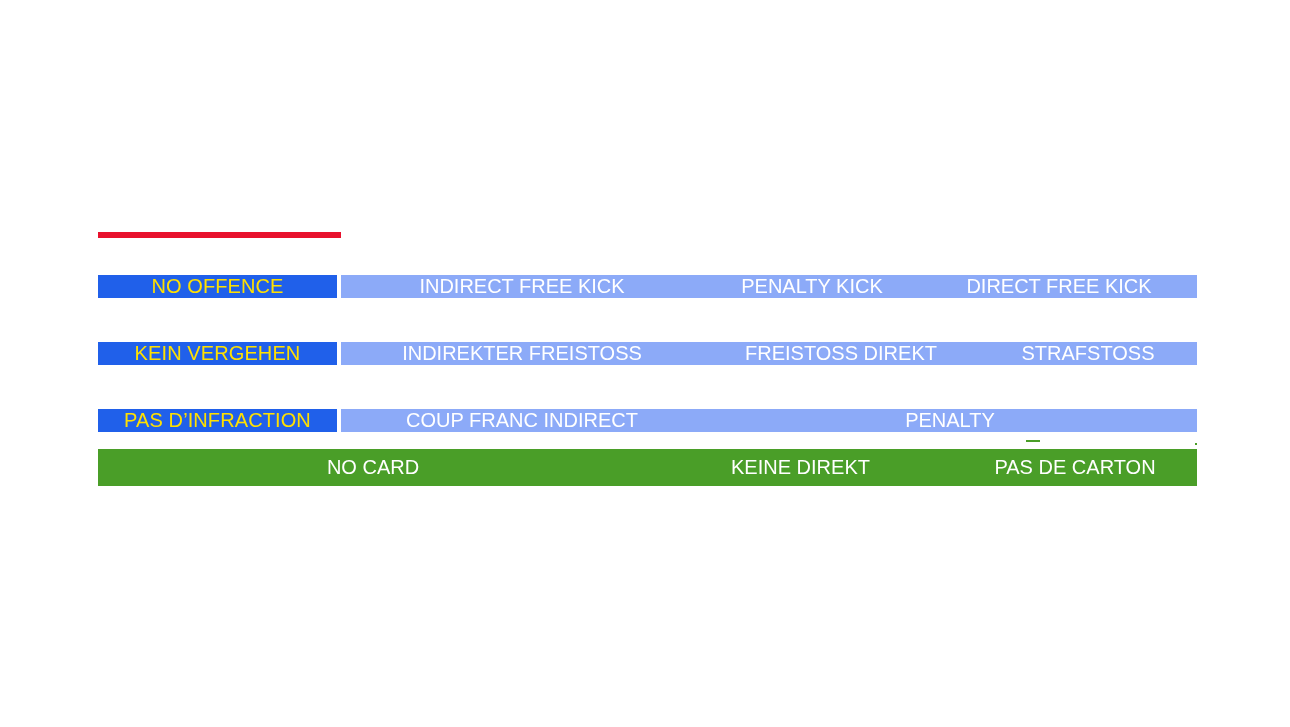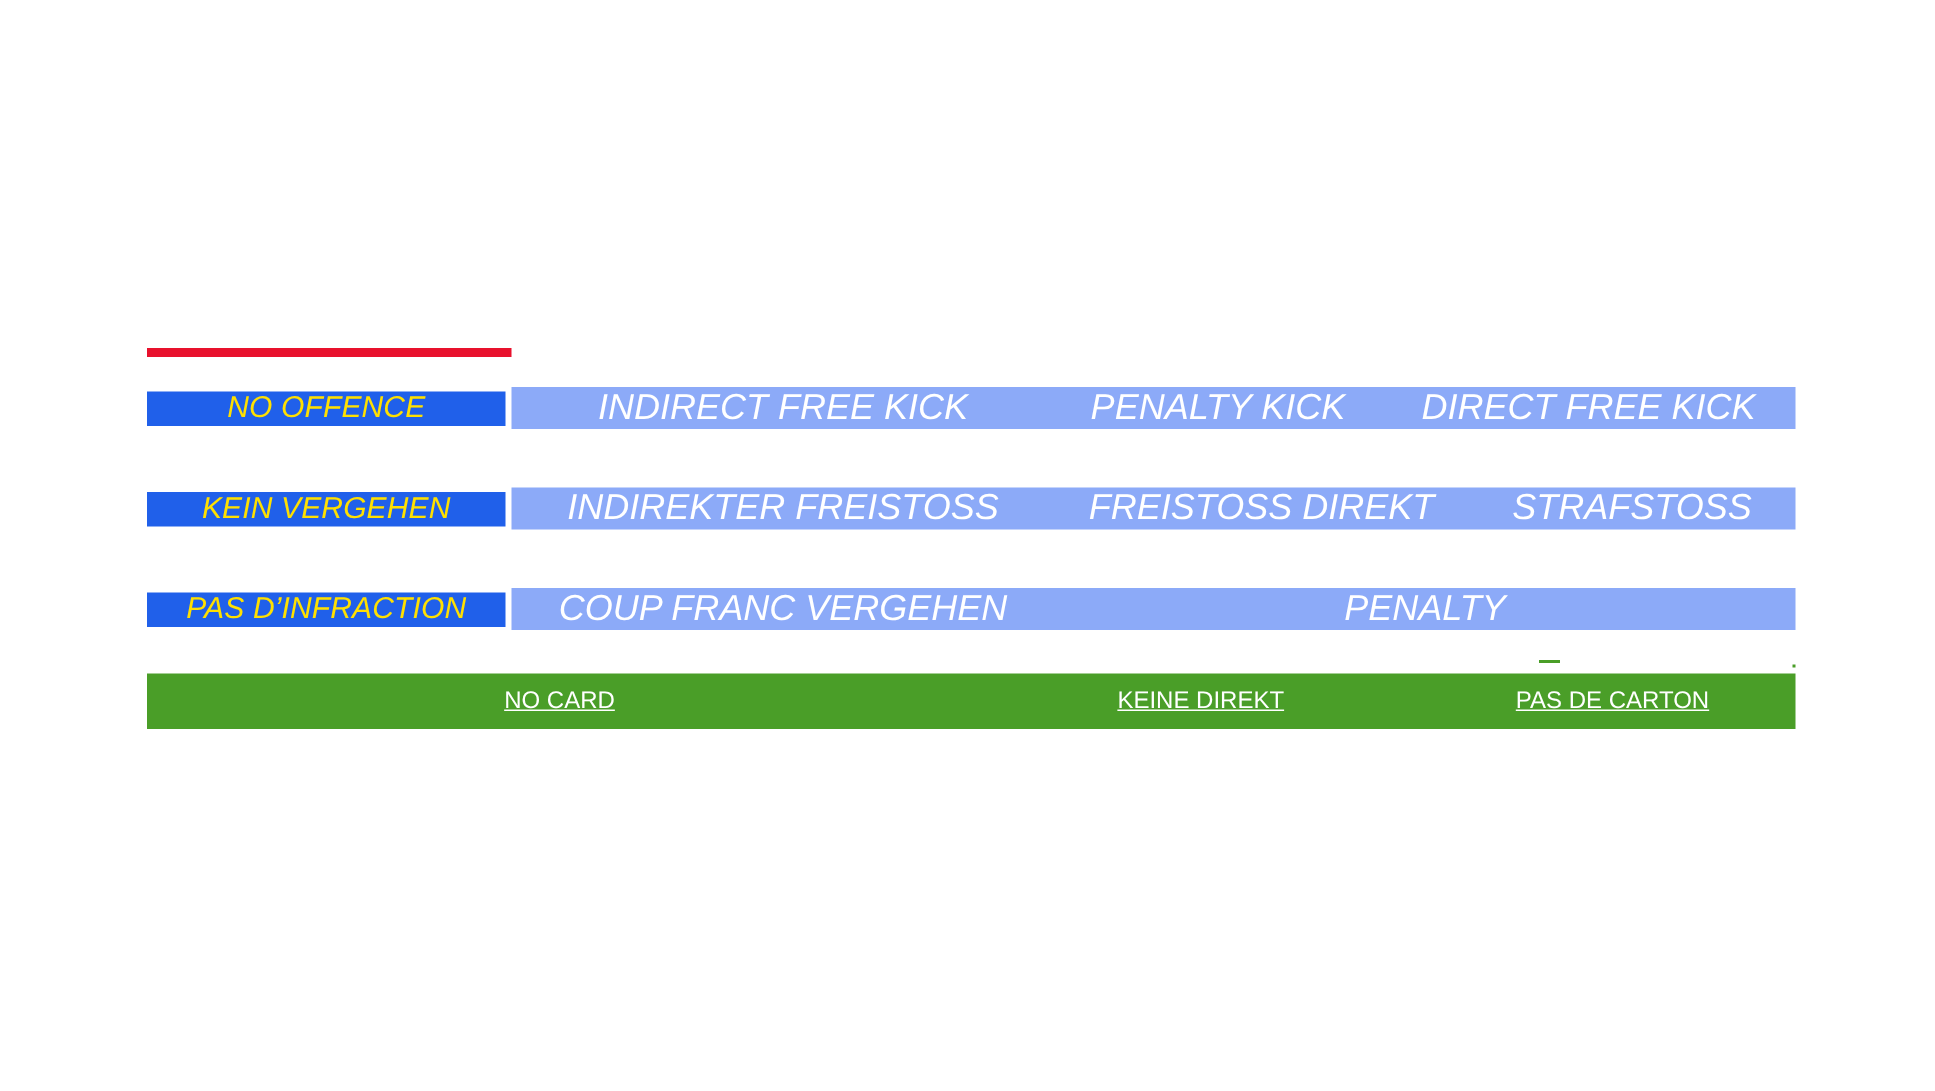--- a/index.html
+++ b/index.html
@@ -37,22 +37,21 @@
     left: 98px;
     top: 246px;
     width: 1099px;
   }
 
   .offence-row {
     position: relative;
     height: 52px;
     margin-bottom: 15px;
     display: flex;
-    align-items: center;
-    font-style: italic;
+    align-items: flex-end;
   }
   .offence-row:last-child { margin-bottom: 0; }
 
   .lang-cell {
     width: 239px;
     background: #2060EA;
     color: #FFE000;
     display: flex;
     align-items: center;
     justify-content: center;
@@ -68,21 +67,21 @@
     display: flex;
     align-items: stretch;
   }
 
   .option {
     flex: 1;
     display: flex;
     align-items: center;
     justify-content: center;
     color: #FFFFFF;
-    font-size: 24px;
+    font-size: 20px;
     white-space: nowrap;
   }
   .option.opt-0 { flex: 0 0 362px; }
   .option.opt-1 { flex: 0 0 276px; }
   .option.opt-2 { flex: 1; }
 
   
   .card-bar {
     position: absolute;
     left: 98px;
@@ -91,23 +90,22 @@
     height: 37px;
     background: #4A9E28;
     display: flex;
     align-items: stretch;
   }
   .card-cell {
     display: flex;
     align-items: center;
     justify-content: center;
     color: #FFFFFF;
-    font-size: 16px;
+    font-size: 20px;
     white-space: nowrap;
-    text-decoration: underline;
   }
   .card-cell.c0 { flex: 0 0 550px; }
   .card-cell.c1 { flex: 0 0 305px; }
   .card-cell.c2 { flex: 1; }
 
   
   .green-tick {
     position: absolute;
     left: 1026px;
     top: 440px;
@@ -147,21 +145,21 @@
       <div class="options-cell">
         <div class="option opt-0">INDIREKTER FREISTOSS</div>
         <div class="option opt-1">FREISTOSS DIREKT</div>
         <div class="option opt-2">STRAFSTOSS</div>
       </div>
     </div>
 
     <div class="offence-row">
       <div class="lang-cell">PAS D’INFRACTION</div>
       <div class="options-cell">
-        <div class="option opt-0">COUP FRANC VERGEHEN</div>
+        <div class="option opt-0">COUP FRANC INDIRECT</div>
         <div class="option opt-2">PENALTY</div>
       </div>
     </div>
 
   </div>
 
   <div class="green-tick"></div>
   <div class="green-dot"></div>
 
   <div class="card-bar">

